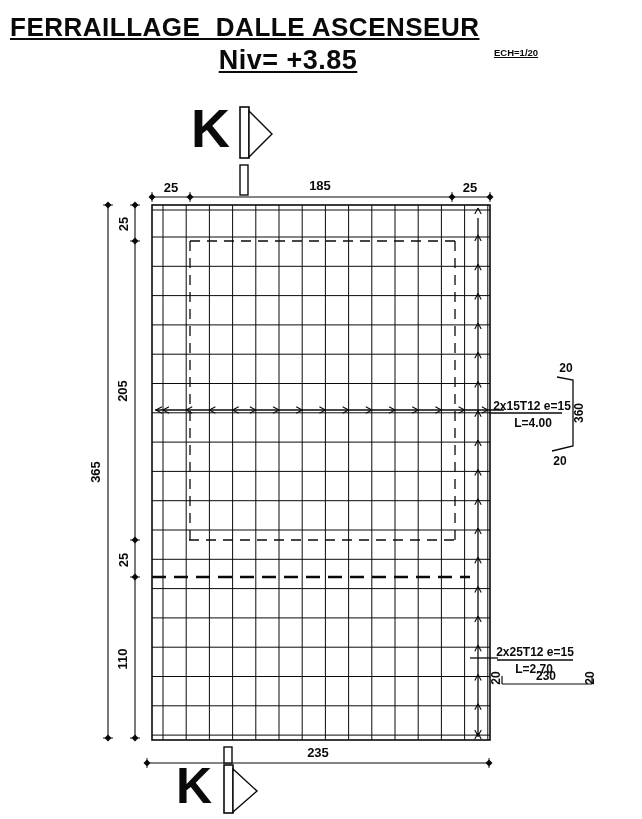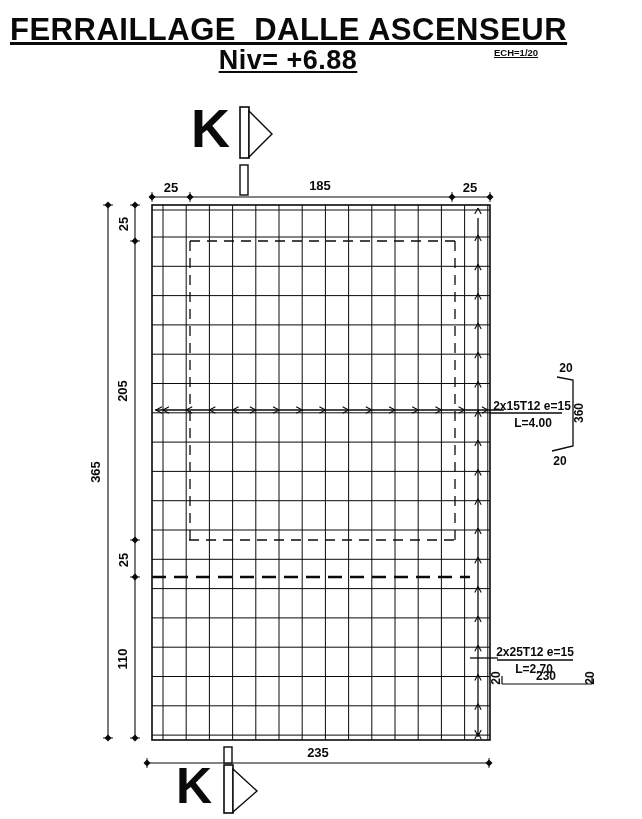--- a/index.html
+++ b/index.html
@@ -11,23 +11,23 @@
   .title-text{font-weight:bold;text-decoration:underline;color:#0a0a0a;letter-spacing:0.5px;}
   svg{position:absolute;left:0;top:0;}
   svg text{fill:#0a0a0a;font-family:"Liberation Sans", sans-serif;font-weight:bold;}
   .dim{font-size:13px;}
   .barlbl{font-size:12px;}
   .klbl{font-size:54px;}
 </style>
 </head>
 <body>
 
-<div class="abs title-text" style="left:10px;top:12px;font-size:31px;white-space:pre;">FERRAILLAGE  DALLE ASCENSEUR</div>
+<div class="abs title-text" style="left:10px;top:12px;font-size:26px;white-space:pre;">FERRAILLAGE  DALLE ASCENSEUR</div>
 <div class="abs" style="left:148px;top:45px;width:280px;text-align:center;">
-  <span class="title-text" style="font-size:27px;">Niv= +6.88</span>
+  <span class="title-text" style="font-size:27px;">Niv= +3.85</span>
 </div>
 <div class="abs title-text" style="left:494px;top:47px;font-size:9.5px;letter-spacing:0;text-align:right;">ECH=1/20</div>
 
 <svg width="642" height="819" viewBox="0 0 642 819">
 
   <g id="gen">
       <line x1="163" y1="205" x2="163" y2="740" stroke="#0a0a0a" stroke-width="1"></line>
       <line x1="186.2" y1="205" x2="186.2" y2="740" stroke="#0a0a0a" stroke-width="1"></line>
       <line x1="209.39999999999998" y1="205" x2="209.39999999999998" y2="740" stroke="#0a0a0a" stroke-width="1"></line>
       <line x1="232.59999999999997" y1="205" x2="232.59999999999997" y2="740" stroke="#0a0a0a" stroke-width="1"></line>

